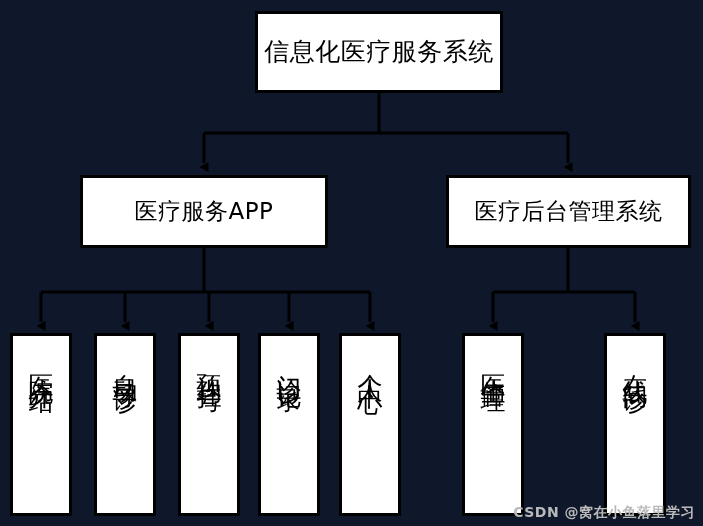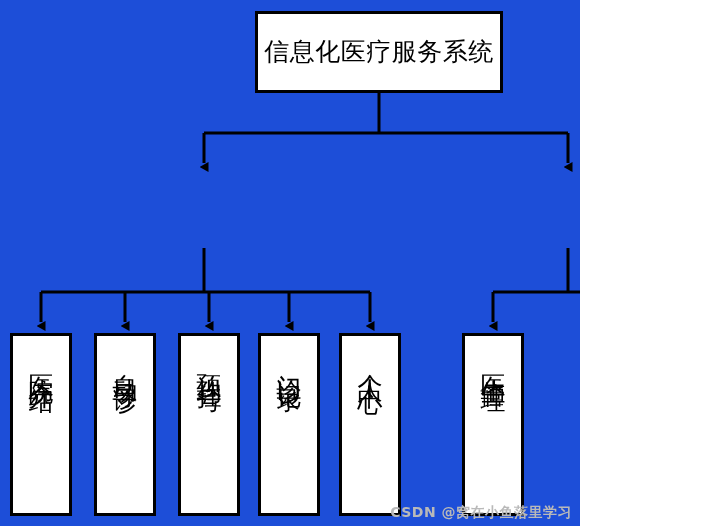--- a/index.html
+++ b/index.html
@@ -6,23 +6,23 @@
   html, body {
     margin: 0;
     padding: 0;
     background: #ffffff;
   }
   body {
     font-family: "DejaVu Sans", "Liberation Sans", sans-serif;
   }
   #canvas {
     position: relative;
-    width: 580px;
+    width: 703px;
     height: 526px;
-    background: #1d4ed8;
+    background: #0f172a;
     overflow: hidden;
   }
   #edges {
     position: absolute;
     left: 0;
     top: 0;
     width: 703px;
     height: 526px;
   }
   .node {
@@ -137,20 +137,26 @@
 
       <path d="M 493,292 L 493,322" marker-end="url(#arrowhead)"></path>
       <path d="M 635,292 L 635,322" marker-end="url(#arrowhead)"></path>
     </g>
   </svg>
 
   <div class="node root">
     <span class="node-label">信息化医疗服务系统</span>
   </div>
 
+  <div class="node lvl2 app">
+    <span class="node-label">医疗服务APP</span>
+  </div>
+  <div class="node lvl2 admin">
+    <span class="node-label">医疗后台管理系统</span>
+  </div>
 
   <div class="node leaf" style="left:10px;">
     <span class="node-label">医院介绍</span>
   </div>
   <div class="node leaf" style="left:94px;">
     <span class="node-label">自动导诊</span>
   </div>
   <div class="node leaf" style="left:178px;">
     <span class="node-label">预约挂号</span>
   </div>

